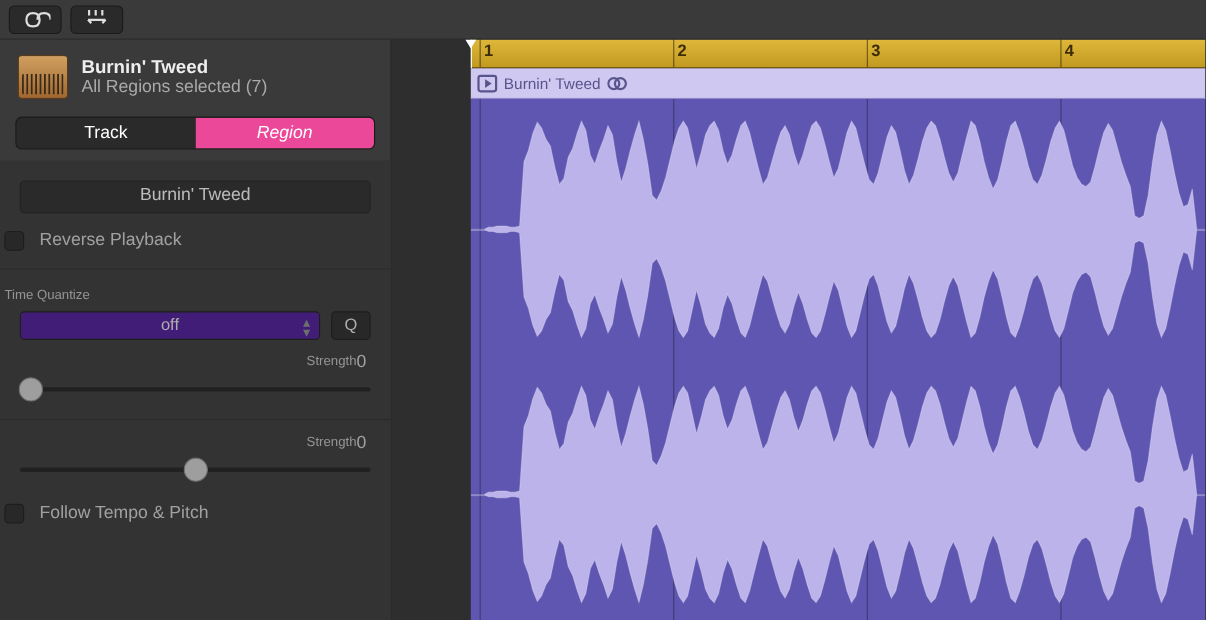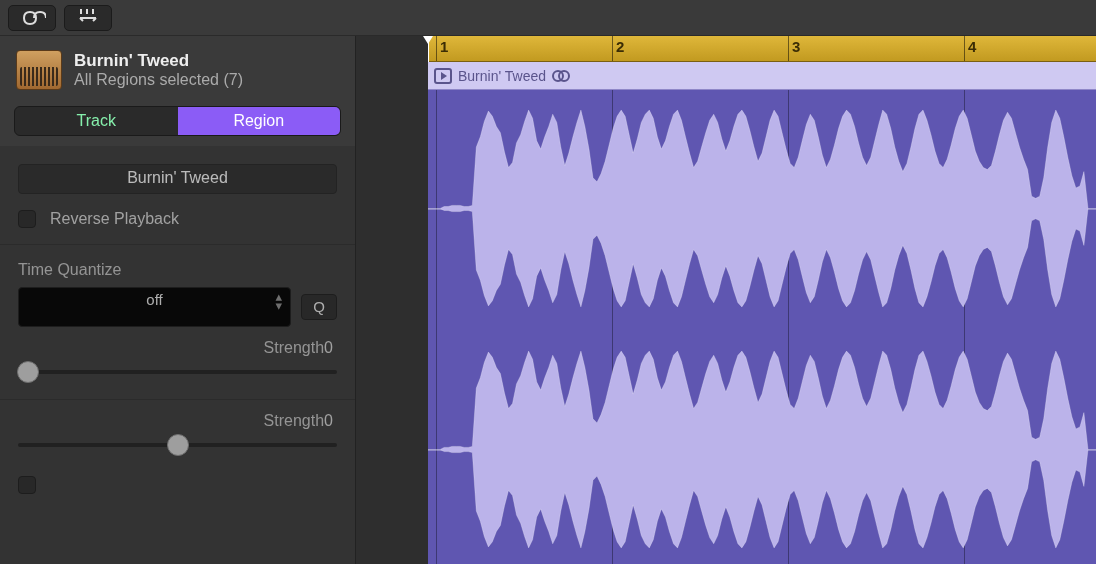--- a/index.html
+++ b/index.html
@@ -20,34 +20,34 @@
   .amp-icon { width:46px; height:40px; background:linear-gradient(#d0a060,#a06830); border-radius:4px;
               border:1px solid #5a3a1a; position:relative; }
   .amp-icon:after { content:""; position:absolute; left:3px; right:3px; top:16px; bottom:3px;
                     background:linear-gradient(90deg,#3a2a1a 0,#3a2a1a 2px,transparent 2px,transparent 4px);
                     background-size:4px 100%; border-radius:2px; }
   .sb-title { font-size:17px; font-weight:600; color:#eee; }
   .sb-sub   { font-size:16px; color:#aaa; }
   .tabrow { display:flex; margin:6px 14px 10px 14px; height:30px; border-radius:6px; overflow:hidden;
             background:#2a2a2a; border:1px solid #1a1a1a; }
   .tabrow div { flex:1; display:flex; align-items:center; justify-content:center; font-size:16px;
-                color:#86efac; cursor:pointer; }
-  .tabrow .active { background:#8b5cf6; color:#fff; }
+                color:#ffffff; cursor:pointer; }
+  .tabrow .active { background:#ec4899; color:#fff;font-style:italic; }
   .panel { flex:1; background:#3a3a3a; padding:0 0 20px 0; position:relative; }
   .panel-overlay { position:absolute; inset:0; background:rgba(30,30,30,0.25); pointer-events:none; }
   .namewrap { padding:18px 18px 6px 18px; }
   .namefield { width:100%; height:30px; background:#2e2e2e; border:1px solid #242424; border-radius:4px;
                color:#eee; text-align:center; font-size:16px; padding-top:4px;}
-  .row { display:flex; align-items:center; padding:10px 18px; font-size:16px; color:#ccc; }
+  .row { display:flex; align-items:center; padding:10px 4px; font-size:16px; color:#ccc; }
   .chk { width:18px; height:18px; border-radius:4px; background:#2b2b2b; border:1px solid #1c1c1c; margin-right:14px;}
   .sep { height:1px; background:#2f2f2f; margin:6px 0; }
-  .label { color:#bbb; font-size:16px; }
+  .label { color:#bbb; font-size:12px; }
   .val   { color:#ccc; font-size:16px; }
   .qrow { display:flex; align-items:center; padding:6px 18px; gap:10px; }
-  .select { flex:1; height:40px; background:#000000; border:1px solid #1d1d1d; border-radius:4px;
+  .select { flex:1; height:26px; background:#4c1d95; border:1px solid #1d1d1d; border-radius:4px;
             color:#ddd; text-align:center; position:relative; font-size:15px; padding-top:3px;}
   .select .caret { position:absolute; right:8px; top:4px; font-size:13px; color:#888; line-height:9px;}
   .qbtn { width:36px; height:26px; background:#2b2b2b; border:1px solid #1d1d1d; border-radius:4px;
           color:#ddd; text-align:center; font-size:15px; padding-top:3px; cursor:pointer;}
   .spread { display:flex; justify-content:flex-end; padding:6px 22px 4px 18px; }
   .slider-wrap { padding:0 18px 10px 18px; }
   .slider { position:relative; height:22px; }
   .slider .track { position:absolute; left:0; right:0; top:50%; height:4px; transform:translateY(-50%);
                    background:#222; border-radius:2px; }
   .slider .thumb { position:absolute; top:50%; width:22px; height:22px; transform:translate(-50%,-50%);
@@ -142,20 +142,21 @@
           <span class="val">0</span>
         </div>
         <div class="slider-wrap">
           <div class="slider">
             <div class="track"></div>
               <div class="thumb" id="thumb-transpose" style="left: 50%;"></div>
           </div>
         </div>
         <div class="row">
           <div class="chk"></div>
+          <span>Follow Tempo &amp; Pitch</span>
         </div>
         <div class="panel-overlay"></div>
       </div>
     </div>
 
     <div class="right">
       <div class="gutter" id="gutter"></div>
       <div class="wave-area">
         <div class="ruler" id="ruler">
           <div class="playhead"></div>

